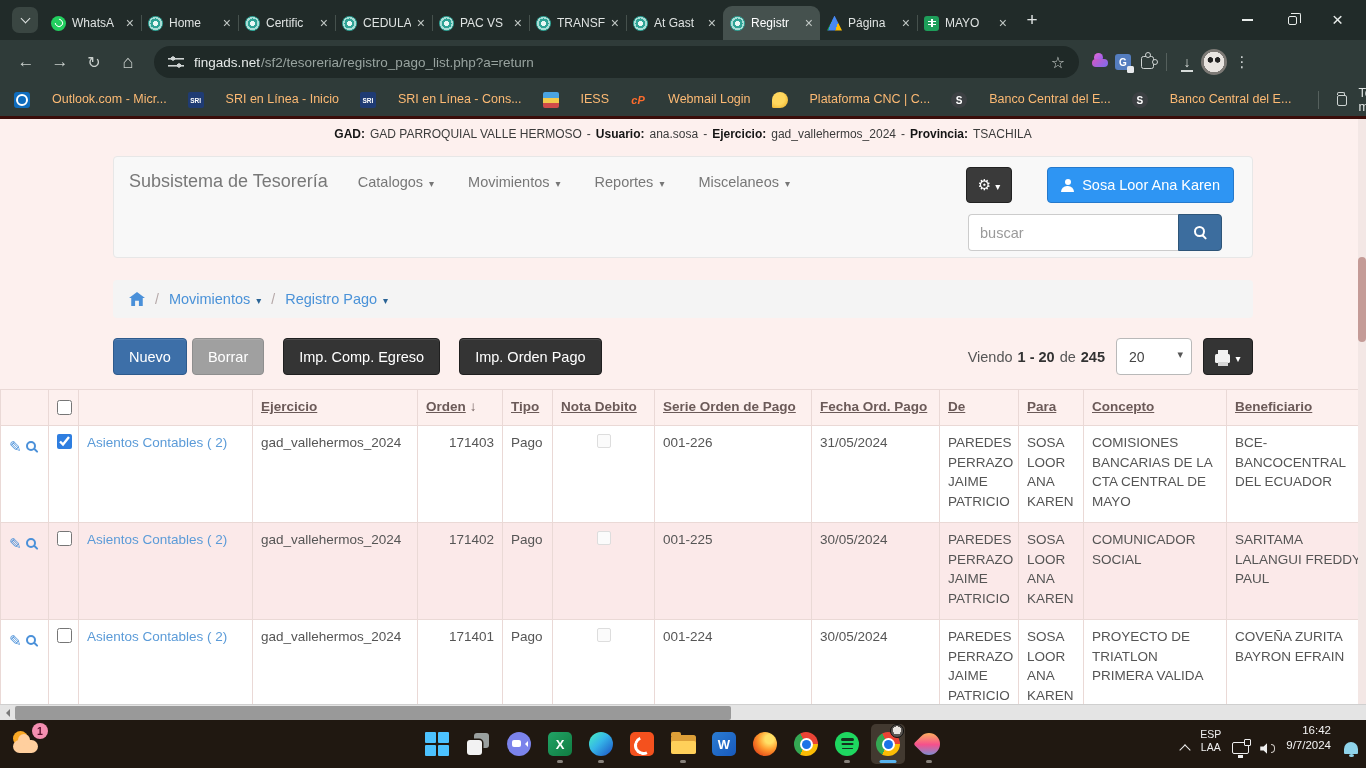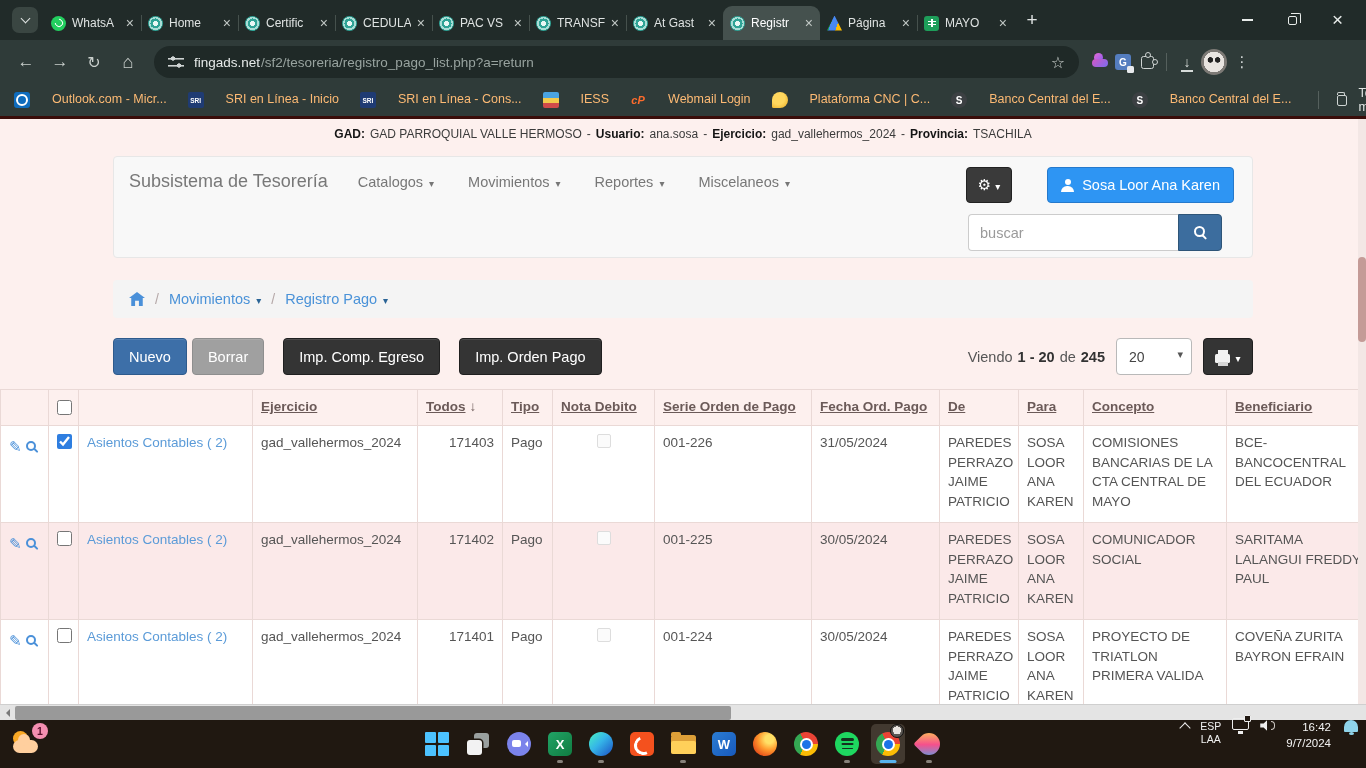--- a/index.html
+++ b/index.html
@@ -201,21 +201,21 @@
   .ico-folder::before{content:'';position:absolute;top:-3px;left:0;width:10px;height:4px;background:#dd9f38;border-radius:2px 2px 0 0;}
   .ico-folder::after{content:'';position:absolute;bottom:0;left:0;width:25px;height:13px;background:#ffd05a;border-radius:2px 2px 2.5px 2.5px;}
   .ico-firefox{width:24px;height:24px;border-radius:50%;background:radial-gradient(circle at 68% 30%,#ffe066 0 18%,#ff9a2e 46%,#e8551c 76%,#b5421f);}
   .ico-chrome{width:24px;height:24px;border-radius:50%;background:conic-gradient(from -30deg,#ea4335 0 120deg,#fbbc05 120deg 240deg,#34a853 240deg 360deg);position:relative;}
   .ico-chrome::before{content:'';position:absolute;left:5.5px;top:5.5px;width:13px;height:13px;border-radius:50%;background:#fff;}
   .ico-chrome::after{content:'';position:absolute;left:7.5px;top:7.5px;width:9px;height:9px;border-radius:50%;background:#1a73e8;}
   .ico-spotify{width:24px;height:24px;border-radius:50%;background:#1ed760;display:flex;align-items:center;justify-content:center;}
   .ico-spotify::before{content:'';width:13px;height:2.5px;border-radius:2px;background:#14301f;box-shadow:0 4.5px 0 -0.5px #14301f,0 9px 0 -1px #14301f;margin-top:-9px;}
   .avatar-mini{position:absolute;top:0;right:1px;width:14px;height:14px;border-radius:50%;border:1px solid #111;background:radial-gradient(circle at 50% 45%,#e8e4e0 0 45%,#5a5652 46%);}
   .ico-drop{width:22px;height:22px;border-radius:50% 50% 50% 2px;transform:rotate(45deg);background:linear-gradient(135deg,#ffd34d,#f5508c 52%,#4aa8f0);}
-  .tray{position:absolute;right:8px;top:0;height:34px;display:flex;align-items:flex-start;gap:11px;}
+  .tray{position:absolute;right:8px;top:0;height:34px;display:flex;align-items:flex-end;gap:11px;}
   .chev-up{width:8px;height:8px;border-left:1.6px solid #eee;border-top:1.6px solid #eee;transform:rotate(45deg);margin-top:4px;}
   .lang{color:#f0f0f0;font-size:10.5px;line-height:1.25;text-align:center;}
   .ico-monitor{width:17px;height:12px;border:1.6px solid #eee;border-radius:2px;position:relative;margin-top:-2px;}
   .ico-monitor::after{content:'';position:absolute;bottom:-5px;left:4.5px;width:5px;height:3px;background:#eee;}
   .ico-monitor::before{content:'';position:absolute;top:-4px;right:-3px;width:5px;height:5px;background:#201811;border:1.4px solid #eee;border-radius:1px;}
   .speaker{display:flex;align-items:center;}
   .spk-body{width:10px;height:11px;background:#eee;clip-path:polygon(0 32%,34% 32%,68% 2%,68% 98%,34% 68%,0 68%);}
   .spk-wave{width:4px;height:9px;border:1.6px solid #cfcac5;border-left:none;border-radius:0 9px 9px 0;margin-left:1px;}
   .clock{color:#f4f4f4;font-size:11.5px;line-height:1.35;text-align:right;}
   .ico-bell{width:14px;height:12px;background:#8fd3ea;border-radius:7px 7px 1px 1px;position:relative;margin-left:2px;}
@@ -458,21 +458,21 @@
           <col style="width:65px">
           <col style="width:143px">
           <col style="width:150px">
       </colgroup>
       <tbody>
           <tr>
         <th class="noline"></th>
         <th class="noline"><input type="checkbox" style=""></th>
         <th class="noline"></th>
         <th><span class="thlbl">Ejercicio</span></th>
-        <th><span class="thlbl">Todos</span><span class="sort-dn"></span></th>
+        <th><span class="thlbl">Orden</span><span class="sort-dn"></span></th>
         <th><span class="thlbl">Tipo</span></th>
         <th><span class="thlbl">Nota Debito</span></th>
         <th><span class="thlbl">Serie Orden de Pago</span></th>
         <th><span class="thlbl">Fecha Ord. Pago</span></th>
         <th><span class="thlbl">De</span></th>
         <th><span class="thlbl">Para</span></th>
         <th><span class="thlbl">Concepto</span></th>
         <th><span class="thlbl">Beneficiario</span></th>
       </tr>
       <tr class="row odd">

